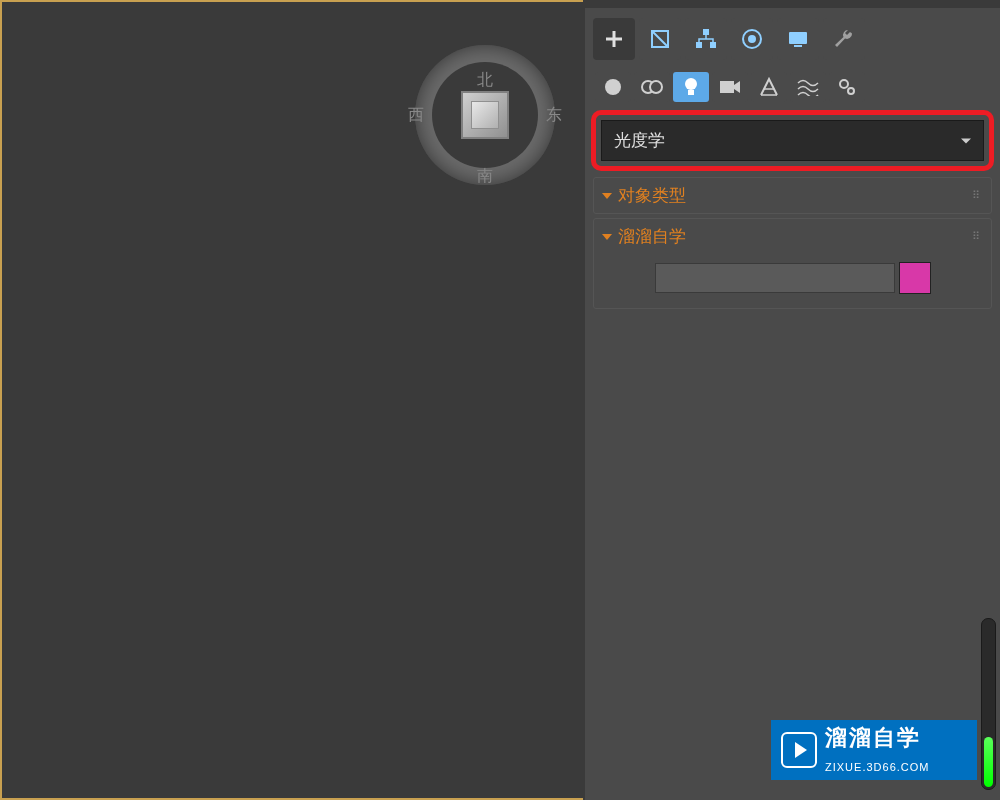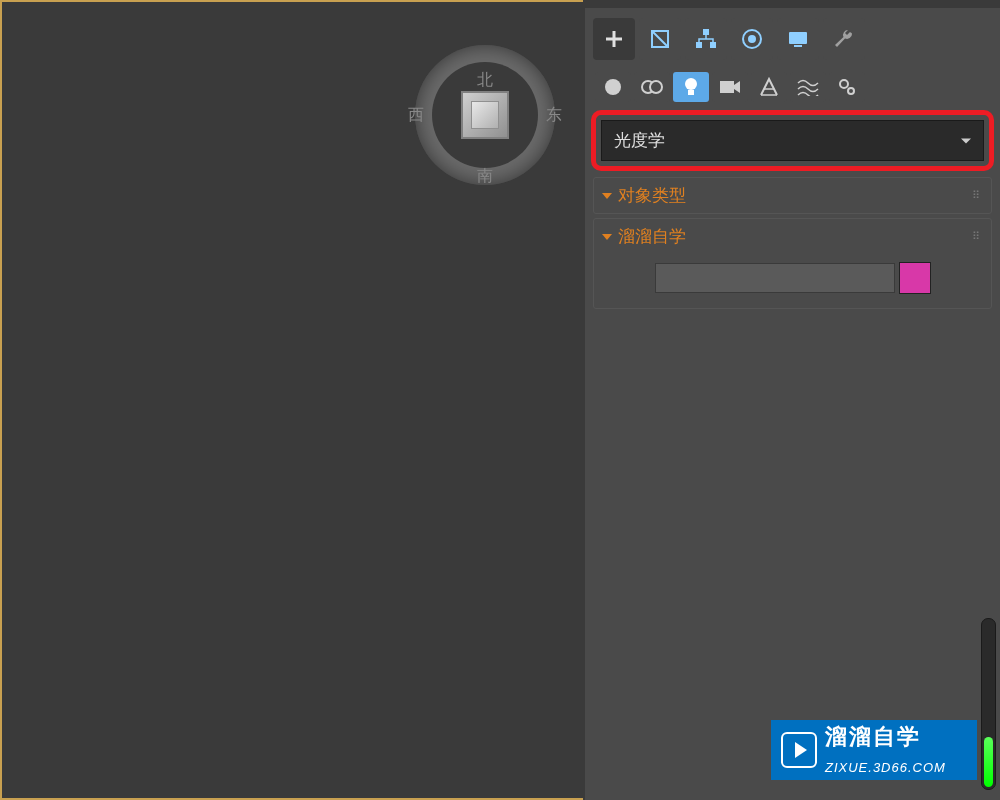--- a/index.html
+++ b/index.html
@@ -289,24 +289,23 @@
     }
     .watermark-main {
       color: white;
       font-size: 22px;
       font-weight: bold;
       letter-spacing: 2px;
       line-height: 1;
     }
     .watermark-sub {
       color: white;
-      font-size: 13px;
+      font-size: 11px;
       letter-spacing: 1px;
       margin-top: 12px;
-      font-style: italic;
     }
     
     .slider-track {
       position: absolute;
       right: 4px;
       bottom: 10px;
       width: 15px;
       height: 172px;
       background: #2a2a2a;
       border-radius: 7px;

